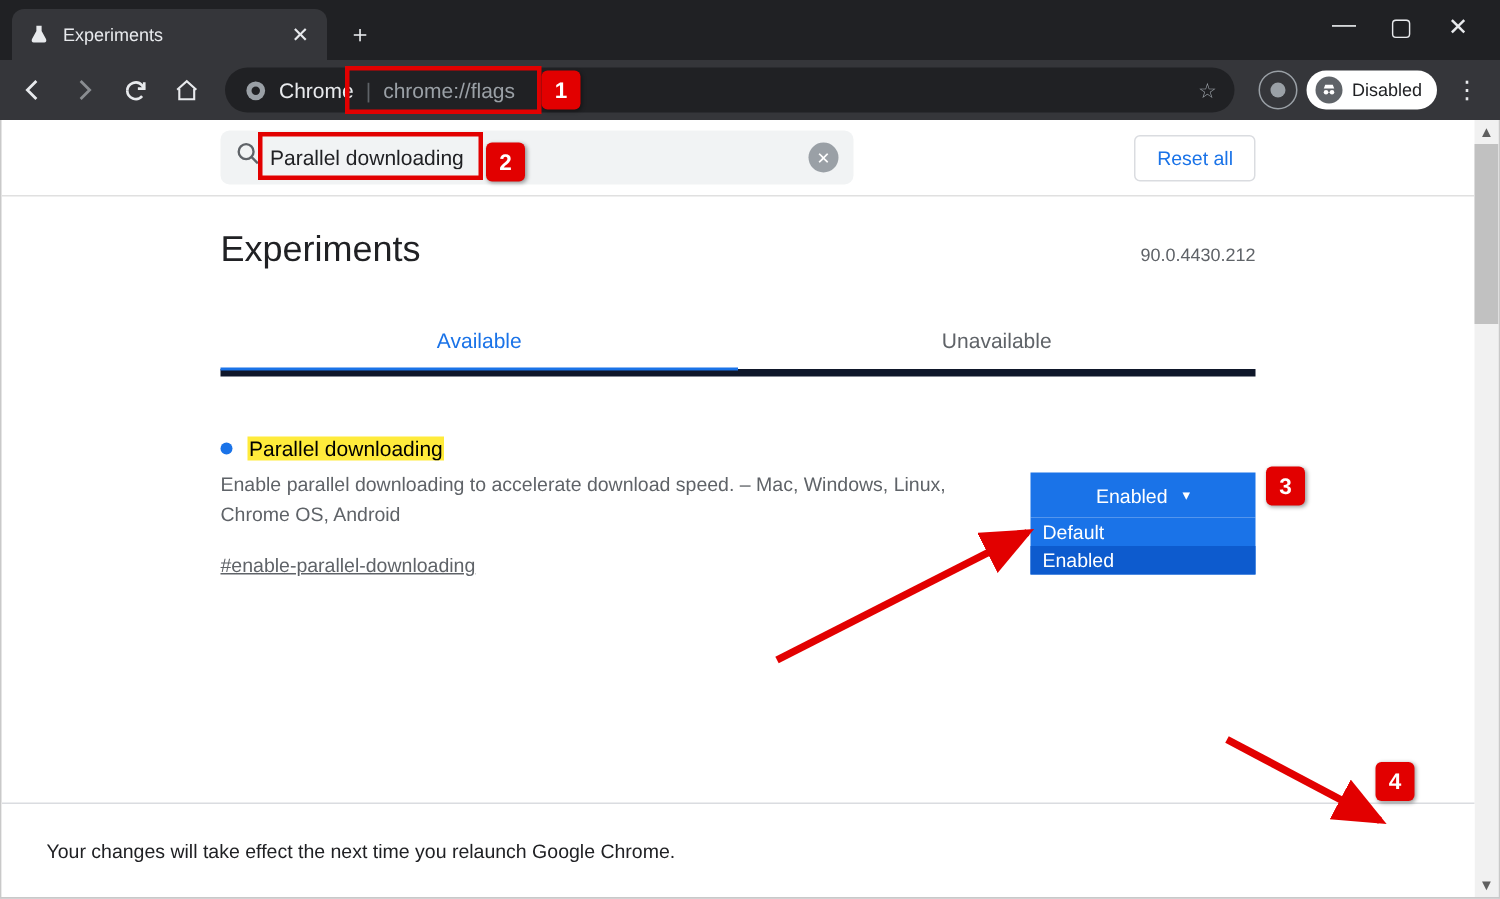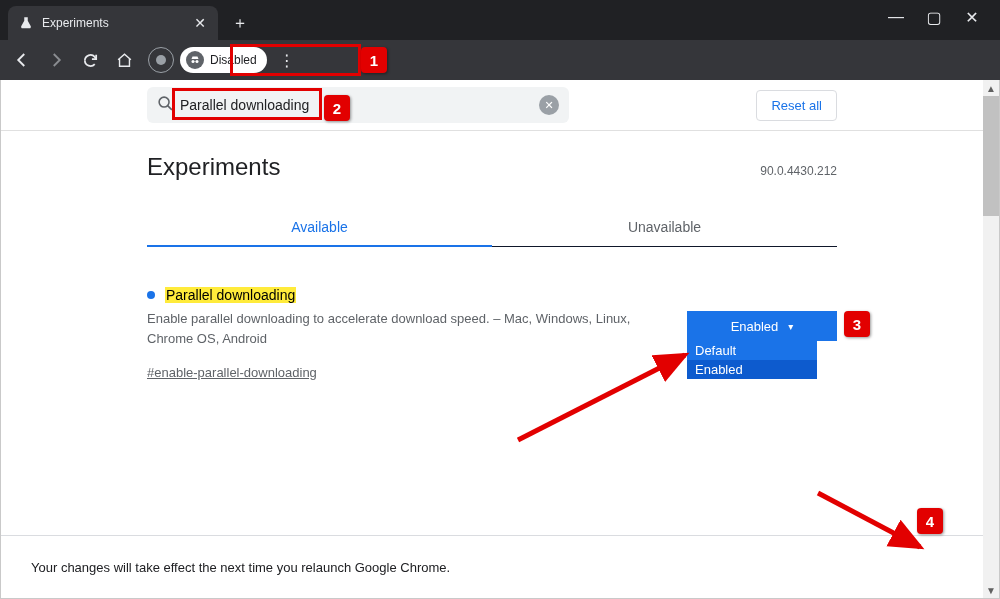--- a/index.html
+++ b/index.html
@@ -39,35 +39,35 @@
   .search-box input { flex:1; border:none; background:transparent; font-size:14px; outline:none; color:#202124; height:100%; }
   .search-box .mag { color:#5f6368; }
   .search-box .clear { color:#9aa0a6; cursor:pointer; width:20px; height:20px; border-radius:50%; background:#9aa0a6; color:#fff; display:flex; align-items:center; justify-content:center; font-size:11px; }
   .reset { margin-left:auto; border:1px solid #dadce0; border-radius:4px; padding:7px 14px; font-size:13px; color:#1a73e8; background:#fff; cursor:pointer; }
 
   .inner { padding: 22px 146px 0; }
   .hdr { display:flex; align-items:baseline; }
   .hdr h1 { font-size:24px; font-weight:400; color:#202124; }
   .hdr .ver { margin-left:auto; font-size:12px; color:#5f6368; }
 
-  .tabs { display:flex; margin-top:28px; border-bottom:1px solid #0f172a; }
+  .tabs { display:flex; margin-top:28px; border-bottom:5px solid #0f172a; }
   .tabs .t { flex:1; text-align:center; padding:10px 0; font-size:14px; color:#5f6368; cursor:pointer; }
   .tabs .t.active { color:#1a73e8; border-bottom:2px solid #1a73e8; margin-bottom:-1px; }
 
   .flag { display:flex; padding:40px 0 0; gap:20px; align-items:flex-start; }
   .flag .fleft { flex:1; }
   .dotline { display:flex; align-items:center; gap:10px; }
   .bluedot { width:8px; height:8px; border-radius:50%; background:#1a73e8; }
   .fname { background:#ffeb3b; color:#000; font-size:14px; padding:0 1px; }
   .fdesc { font-size:13px; color:#5f6368; margin-top:6px; line-height:1.5; max-width:510px; }
   .fhash { font-size:13px; color:#5f6368; text-decoration:underline; margin-top:17px; display:inline-block; }
   .select-wrap { position:relative; margin-top:24px; }
   .select-btn { width:150px; height:30px; background:#1a73e8; color:#fff; border:none; display:flex; align-items:center; justify-content:center; gap:10px; font-size:13px; cursor:pointer; }
   .select-btn .chev { font-size:10px; }
-  .dropdown { position:absolute; top:30px; left:0; width:130px; background:#1a73e8; z-index:5; }
+  .dropdown { position:absolute; top:30px; left:0; width:150px; background:#1a73e8; z-index:5; }
   .dropdown .opt { padding:2px 8px; font-size:13px; color:#fff; cursor:pointer; }
   .dropdown .opt.sel { background:#0d5bce; }
 
   .footer { position:absolute; left:0; right:16px; bottom:0; height:63px; border-top:1px solid #dadce0; display:flex; align-items:center; padding:0 30px; background:#fff; }
   .footer .msg { font-size:13px; color:#202124; }
   .footer .relaunch { margin-left:auto; background:#1a73e8; color:#fff; border:none; padding:10px 22px; font-size:14px; cursor:pointer; box-shadow:0 1px 3px rgba(0,0,0,.2); }
 
   
   .redbox { position:absolute; border:3px solid #e20000; z-index:50; pointer-events:none; }
   .badge { position:absolute; width:26px; height:26px; background:#e20000; color:#fff; border-radius:4px; display:flex; align-items:center; justify-content:center; font-weight:bold; font-size:15px; z-index:51; box-shadow:1px 1px 3px rgba(0,0,0,.4); }
@@ -113,20 +113,32 @@
           <path d="M20 4v6h-6"></path>
           <path d="M4 12a8 8 0 0 1 14-5l2 3"></path>
           <path d="M4 12a8 8 0 0 0 14 5"></path>
         </svg>
     </div>
     <div class="navbtn">
       <svg width="17" height="17" viewBox="0 0 24 24" fill="none" stroke="#e8eaed" stroke-width="2">
           <path d="M3 11l9-8 9 8"></path>
           <path d="M5 10v10h14V10"></path>
         </svg>
+    </div>
+    <div class="omnibox">
+      <span class="site-icon">
+        <svg width="15" height="15" viewBox="0 0 24 24">
+            <circle cx="12" cy="12" r="10" fill="#9aa0a6"></circle>
+            <circle cx="12" cy="12" r="4.5" fill="#202124"></circle>
+          </svg>
+      </span>
+      <span class="proto">Chrome</span>
+      <span class="bar">|</span>
+      <span class="path">chrome://flags</span>
+      <span class="star">☆</span>
     </div>
     <div class="shield">
       <svg width="12" height="12" viewBox="0 0 24 24" fill="#9aa0a6">
           <circle cx="12" cy="12" r="10"></circle>
         </svg>
     </div>
     <div class="right-chip">
       <span class="ico">
         <svg width="12" height="12" viewBox="0 0 24 24" fill="#fff">
             <circle cx="8" cy="15" r="3"></circle>

